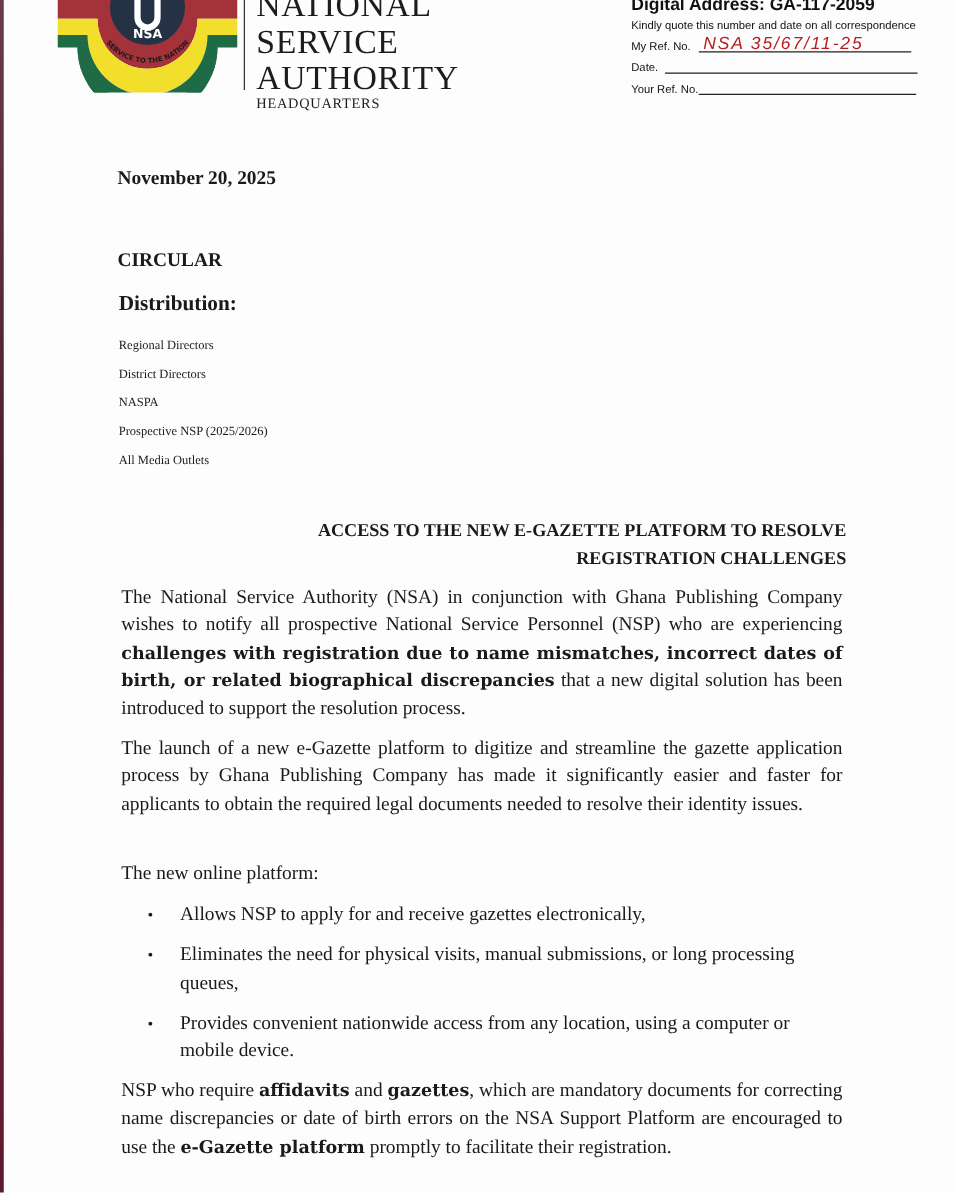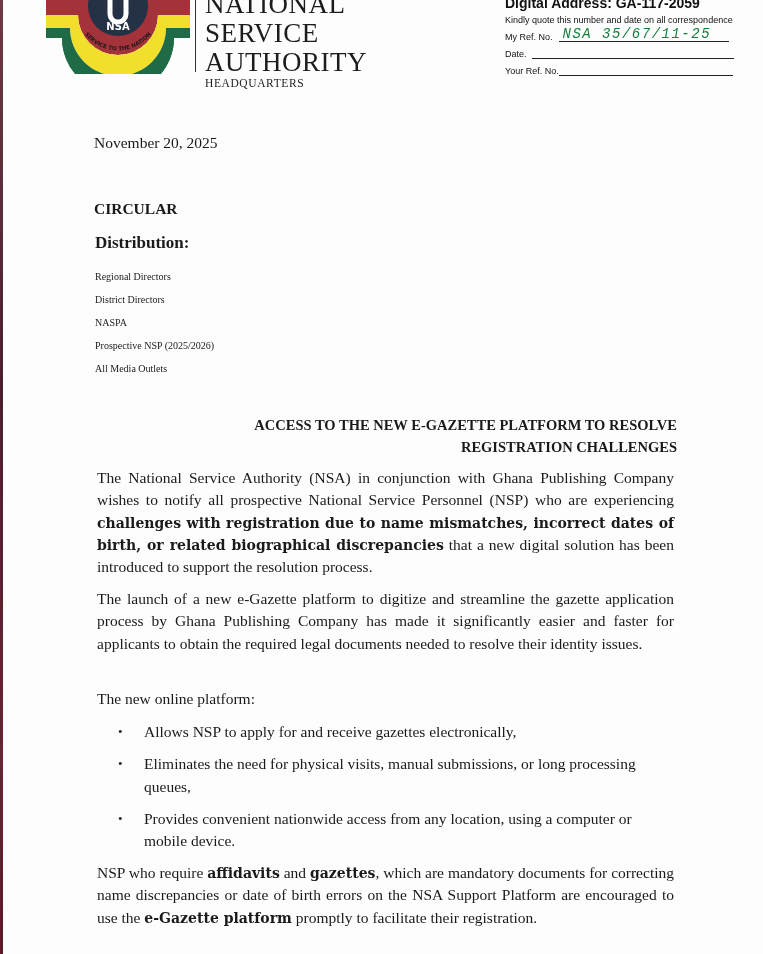--- a/index.html
+++ b/index.html
@@ -23,26 +23,26 @@
 
   
   .addr { position: absolute; left: 505px; top: -6px; font-family: "Liberation Sans", "DejaVu Sans", sans-serif; color: #111; }
   .addr .digital { font-size: 14px; font-weight: bold; line-height: 18px; }
   .addr .note { font-size: 9px; margin-top: 3px; }
   .addr .row { font-size: 9px; display: flex; align-items: flex-end; margin-top: 3px; height: 14px; }
   .addr .row .lab { white-space: nowrap; }
   .addr .row .line { border-bottom: 1px solid #222; height: 12px; position: relative; }
   .addr .hand {
     position: absolute; left: 4px; bottom: -1px;
-    font-family: Liberation Mono, monospace; font-style: italic;
-    font-size: 14px; color: #15803d; letter-spacing: 1.5px; white-space: nowrap;
+    font-family: Liberation Sans, sans-serif; font-style: italic;
+    font-size: 14px; color: #b91c1c; letter-spacing: 1.5px; white-space: nowrap;
   }
 
   
-  .date { position: absolute; left: 94px; top: 134px; font-weight: normal; font-size: 15.5px; }
+  .date { position: absolute; left: 94px; top: 134px; font-weight: bold; font-size: 15.5px; }
   .circular { position: absolute; left: 94px; top: 200px; font-weight: bold; font-size: 15.5px; }
   .dist-title { position: absolute; left: 95px; top: 233px; font-weight: bold; font-size: 17px; }
   .dist-list { position: absolute; left: 95px; top: 265px; font-size: 10px; line-height: 23px; }
   .dist-list div { white-space: nowrap; }
 
   .subject {
     position: absolute; left: 95px; top: 414px; width: 582px; text-align: right;
     font-weight: bold; font-size: 14.5px; line-height: 22px;
   }
   .para {

